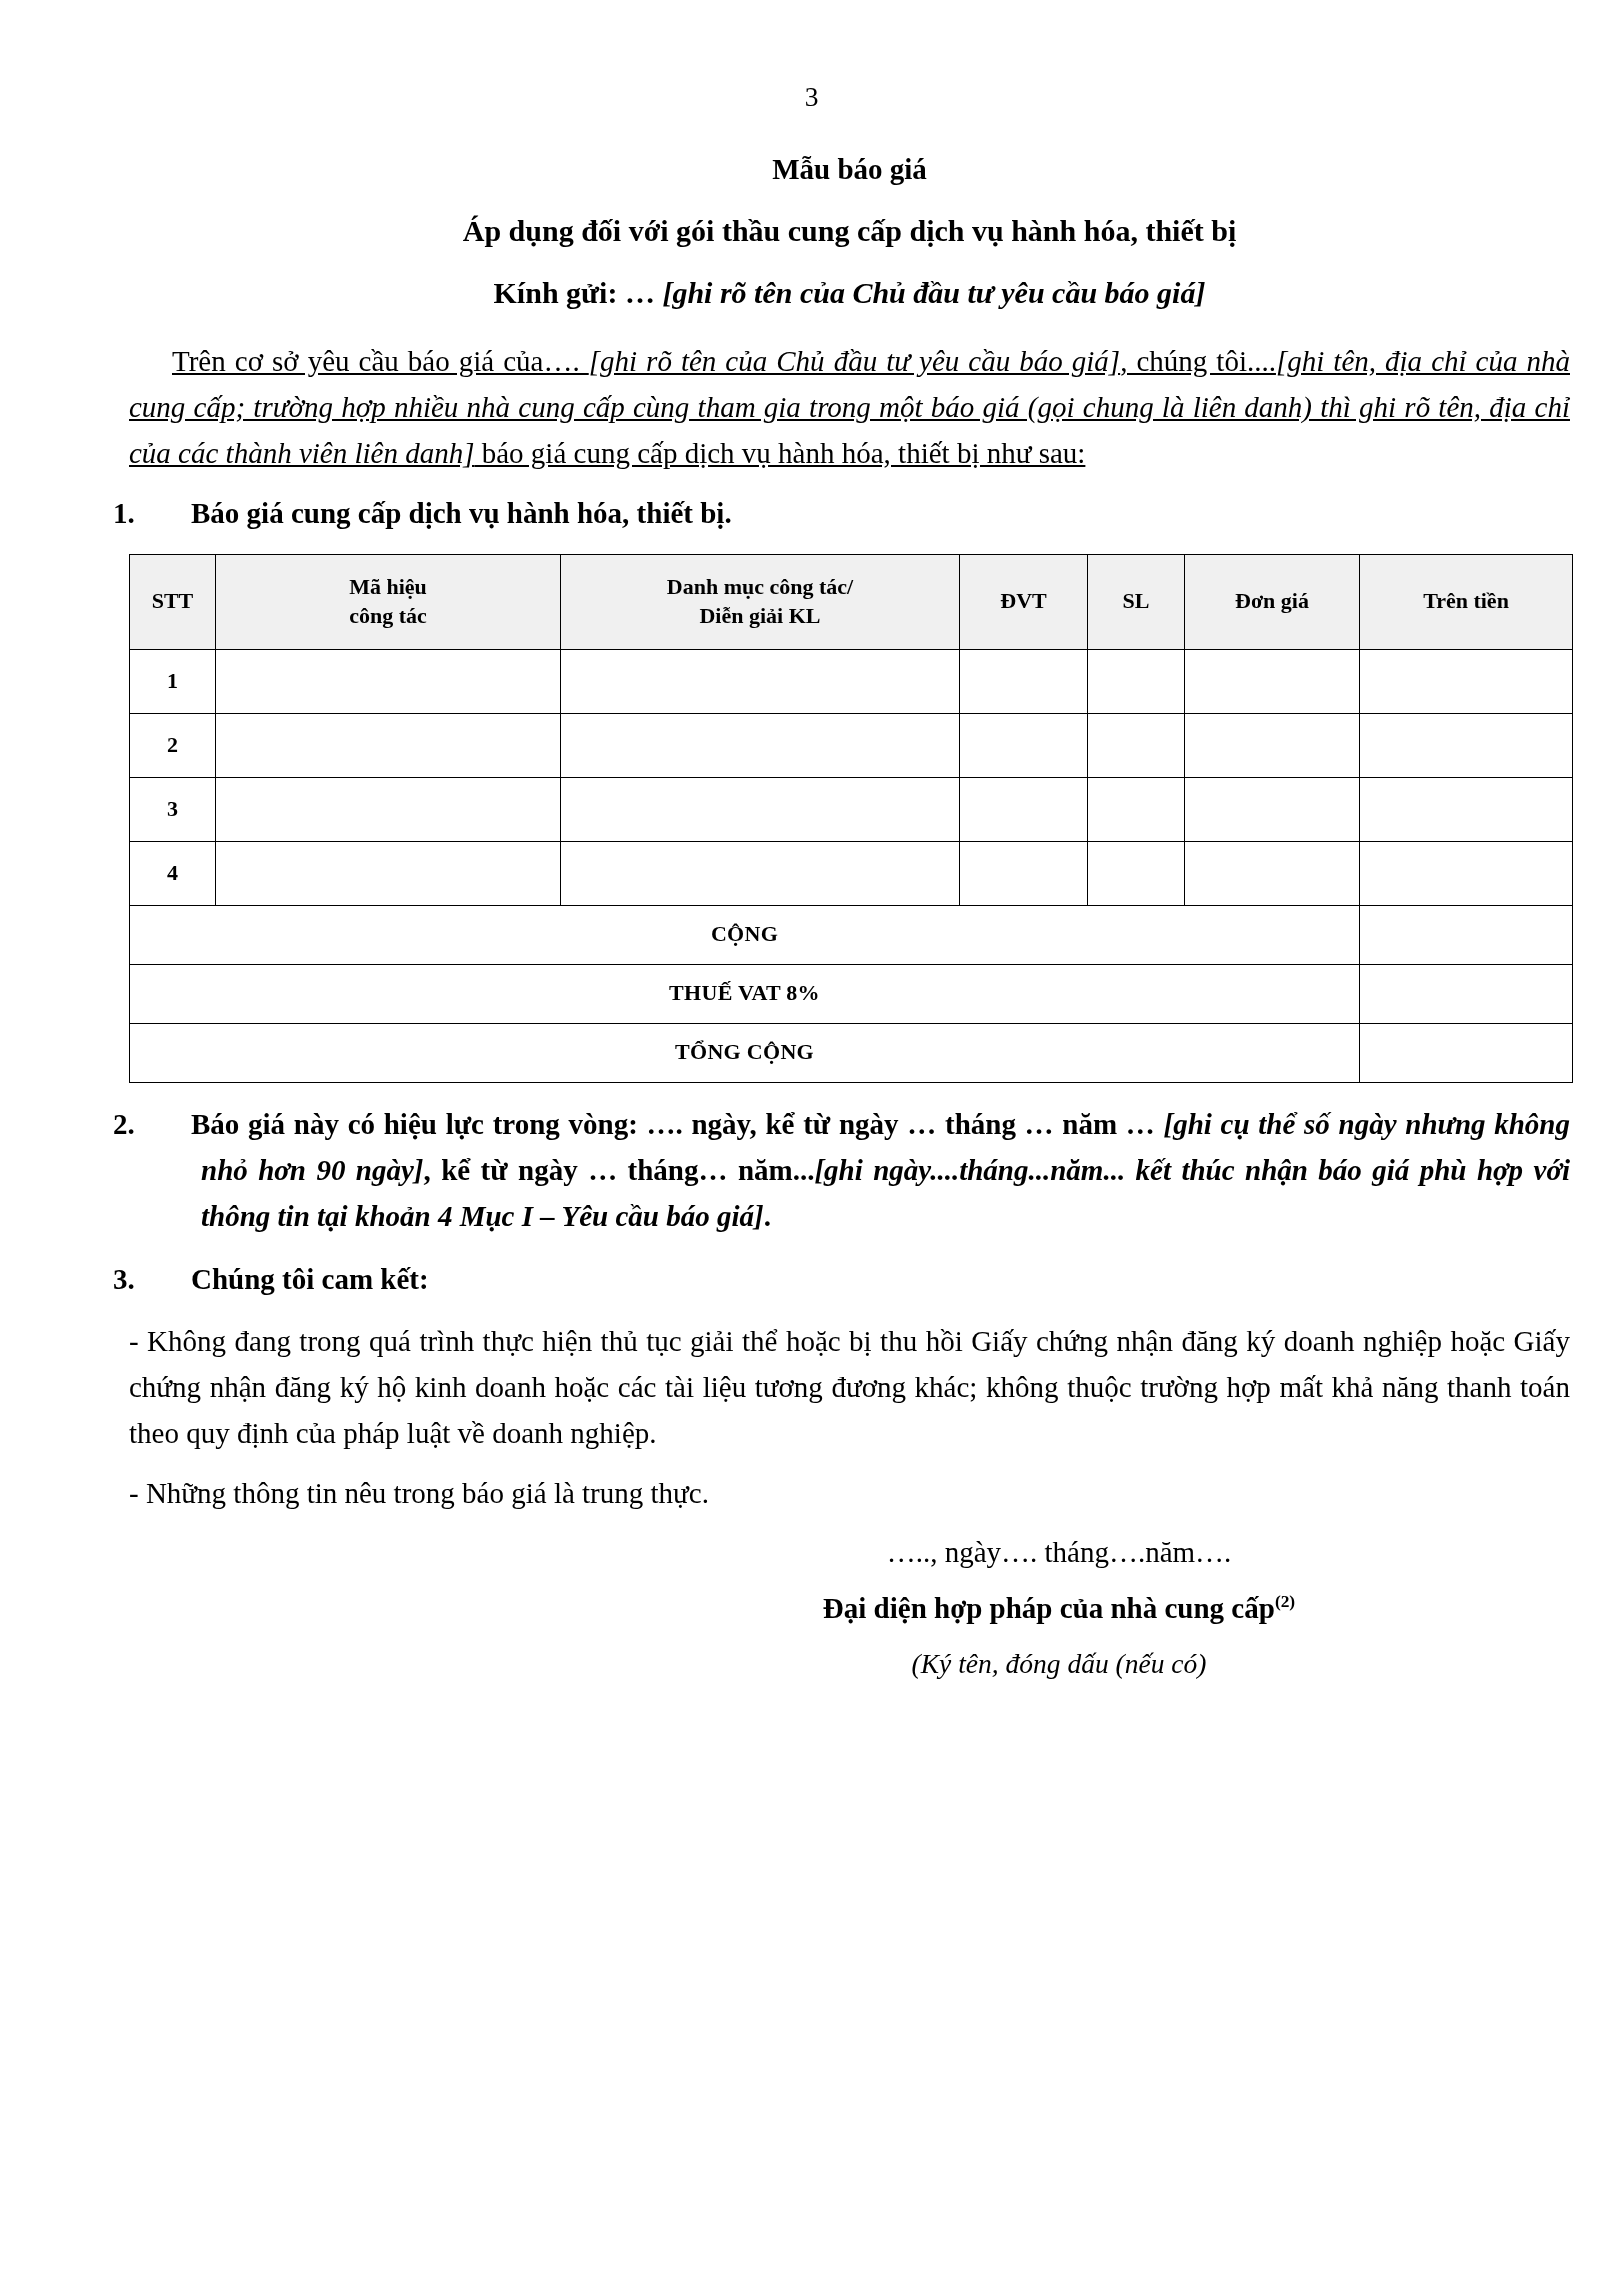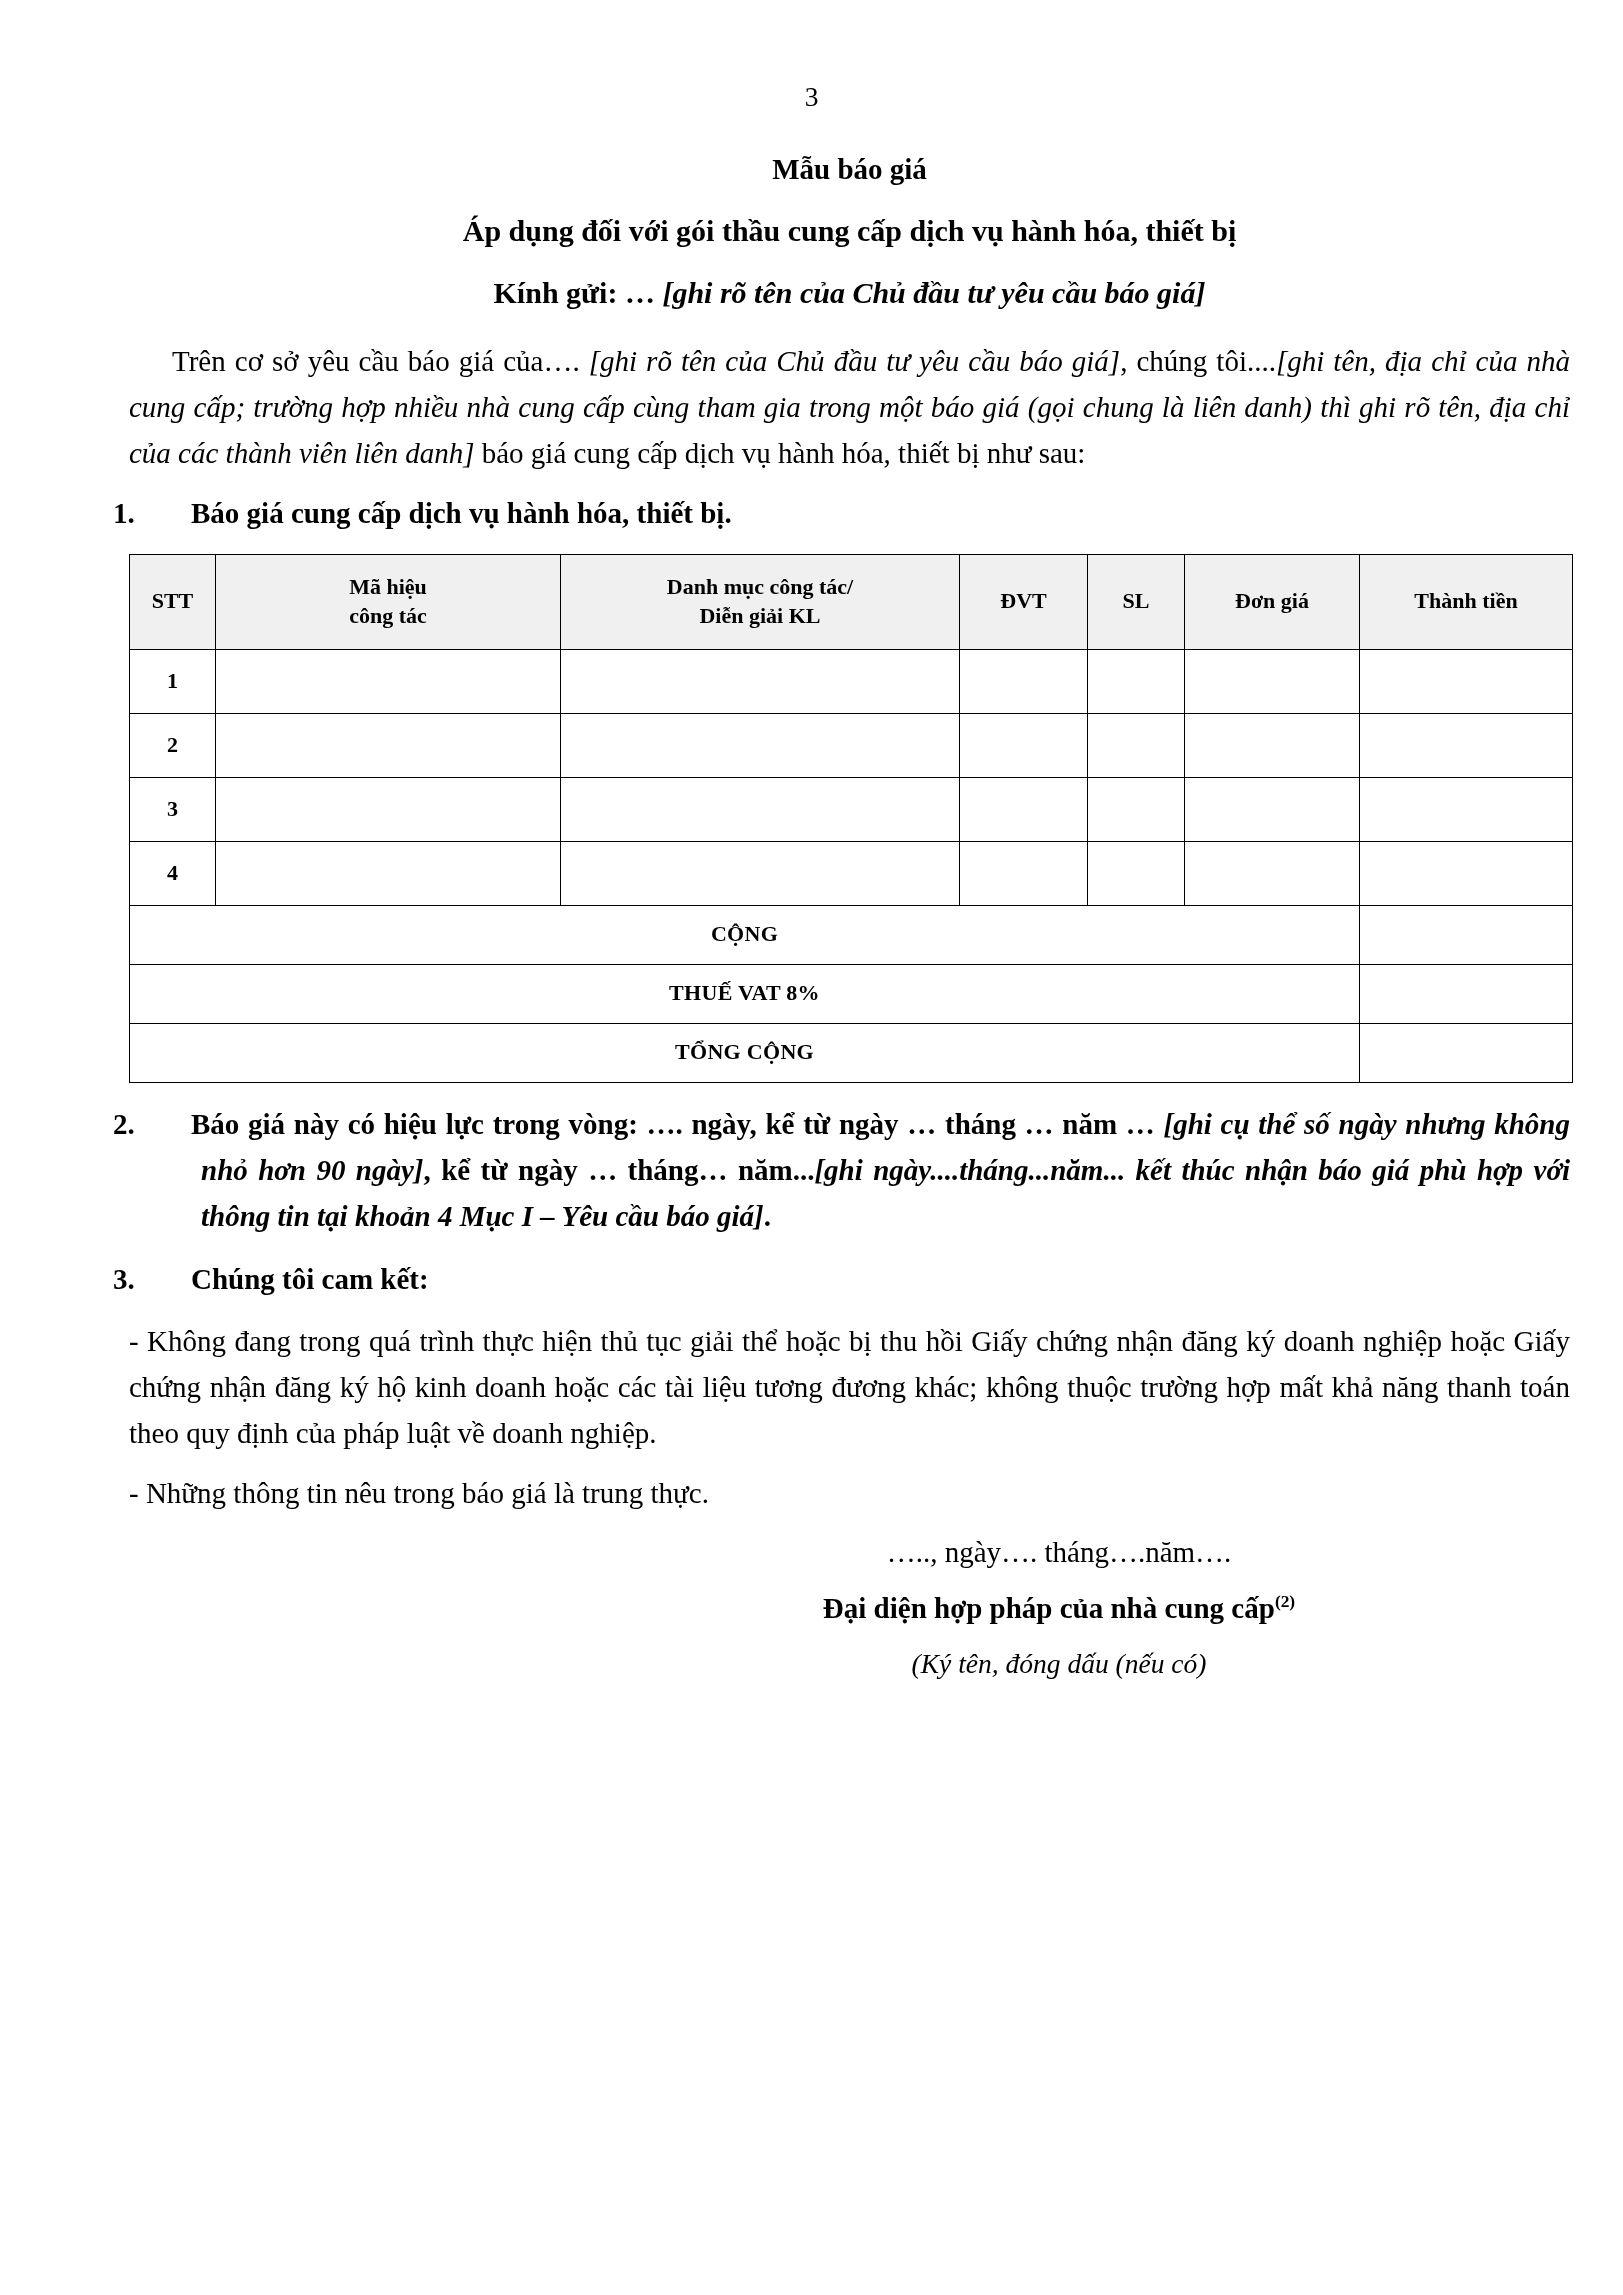--- a/index.html
+++ b/index.html
@@ -63,21 +63,21 @@
     margin-bottom: 26px;
   }
   .t4 .ital { font-style: italic; }
 
   .para {
     font-size: 29px;
     line-height: 1.58;
     text-align: justify;
     margin: 0 0 14.4px 0;
   }
-  .para.indent { text-indent: 43px; }
+  .para.indent { text-indent: 43px; text-decoration: underline; }
   .ital { font-style: italic; }
 
   .numbered {
     font-size: 29px;
     line-height: 1.58;
     text-align: justify;
     margin: 14.4px 0 17px 0;
     padding-left: 72px;
     text-indent: -44px;
     font-weight: bold;
@@ -187,21 +187,21 @@
           <col class="c-thanh">
       </colgroup>
       <thead>
         <tr>
           <th><span>STT</span></th>
           <th><span>Mã hiệu</span><br><span>công tác</span></th>
           <th><span>Danh mục công tác/</span><br><span>Diễn giải KL</span></th>
           <th><span>ĐVT</span></th>
           <th><span>SL</span></th>
           <th><span>Đơn giá</span></th>
-          <th><span>Thành tiền</span></th>
+          <th><span>Trên tiền</span></th>
         </tr>
       </thead>
       <tbody>
         <tr>
           <td class="rownum">1</td>
           <td class="blank"></td>
           <td class="blank"></td>
           <td class="blank"></td>
           <td class="blank"></td>
           <td class="blank"></td>

